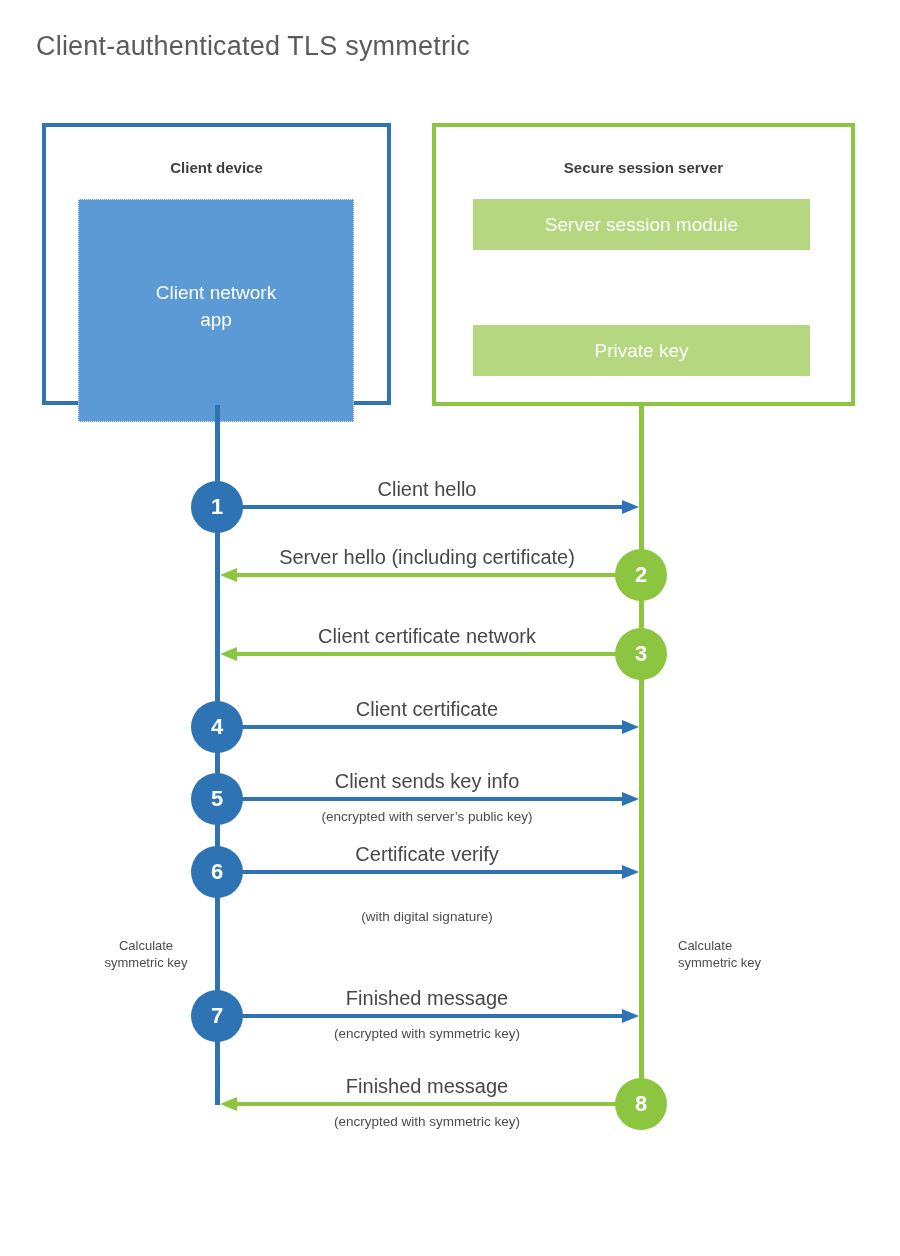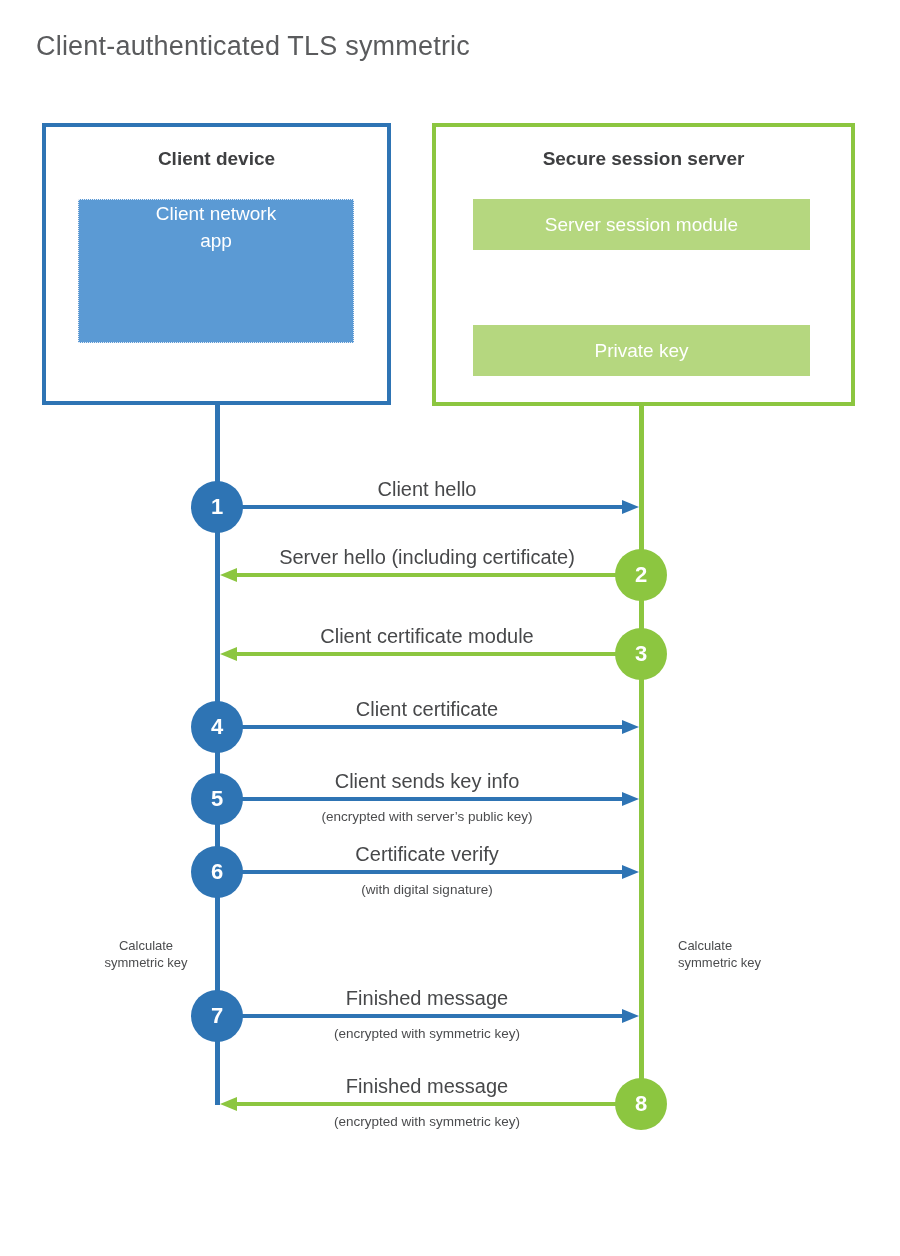--- a/index.html
+++ b/index.html
@@ -8,25 +8,25 @@
     font-family:"Liberation Sans","DejaVu Sans",sans-serif;
   }
   .title{
     position:absolute;left:36px;top:30px;font-size:27px;font-weight:300;
     color:#5a5b5d;letter-spacing:.2px;line-height:32px;
   }
   
   .actor{position:absolute;box-sizing:border-box;background:#fff;}
   .actor.client{left:42px;top:123px;width:349px;height:282px;border:4px solid var(--blue);}
   .actor.server{left:432px;top:123px;width:423px;height:283px;border:4px solid var(--green);}
-  .actor-title{margin-top:21px;text-align:center;font-size:19px;font-weight:700;color:#3e3f41;}
+  .actor-title{margin-top:32px;text-align:center;font-size:15px;font-weight:700;color:#3e3f41;}
   .appbox{
-    position:absolute;left:32px;top:72px;width:276px;height:144px;box-sizing:border-box;
+    position:absolute;left:32px;top:72px;width:276px;height:223px;box-sizing:border-box;
     background:var(--blue-light);border:1px dotted #e6eef9;
-    display:flex;flex-direction:column;align-items:center;
+    display:flex;flex-direction:column;align-items:center;justify-content:center;
     padding-bottom:10px;color:#ffffff;font-size:19px;line-height:27px;text-align:center;
   }
   .module{
     position:absolute;left:37px;width:337px;height:51px;background:var(--green-light);
     display:flex;align-items:center;justify-content:center;
     color:#ffffff;font-size:19px;
   }
   
   .lifeline{position:absolute;width:5px;}
   .lifeline.client{left:215px;top:405px;height:700px;background:var(--blue);}
@@ -85,41 +85,41 @@
   <div class="mlabel" style="top:477px">Client hello</div>
   <div class="mline blue" style="left:217px;top:505px;width:405px"></div>
   <div class="head right" style="left:622px;top:500px"></div>
   <div class="circle blue" style="left:191px;top:481px">1</div>
 
   <div class="mlabel" style="top:545px">Server hello (including certificate)</div>
   <div class="mline green" style="left:237px;top:573px;width:404px"></div>
   <div class="head left" style="left:220px;top:568px"></div>
   <div class="circle green" style="left:615px;top:549px">2</div>
 
-  <div class="mlabel" style="top:624px">Client certificate module</div>
+  <div class="mlabel" style="top:624px">Client certificate network</div>
   <div class="mline green" style="left:237px;top:652px;width:404px"></div>
   <div class="head left" style="left:220px;top:647px"></div>
   <div class="circle green" style="left:615px;top:628px">3</div>
 
   <div class="mlabel" style="top:697px">Client certificate</div>
   <div class="mline blue" style="left:217px;top:725px;width:405px"></div>
   <div class="head right" style="left:622px;top:720px"></div>
   <div class="circle blue" style="left:191px;top:701px">4</div>
 
   <div class="mlabel" style="top:769px">Client sends key info</div>
   <div class="mline blue" style="left:217px;top:797px;width:405px"></div>
   <div class="head right" style="left:622px;top:792px"></div>
   <div class="circle blue" style="left:191px;top:773px">5</div>
   <div class="msub" style="top:807px">(encrypted with server’s public key)</div>
 
   <div class="mlabel" style="top:842px">Certificate verify</div>
   <div class="mline blue" style="left:217px;top:870px;width:405px"></div>
   <div class="head right" style="left:622px;top:865px"></div>
   <div class="circle blue" style="left:191px;top:846px">6</div>
-  <div class="msub" style="top:880px">(with digital signature)</div>
+  <div class="msub" style="top:907px">(with digital signature)</div>
 
   <div class="mlabel" style="top:986px">Finished message</div>
   <div class="mline blue" style="left:217px;top:1014px;width:405px"></div>
   <div class="head right" style="left:622px;top:1009px"></div>
   <div class="circle blue" style="left:191px;top:990px">7</div>
   <div class="msub" style="top:1024px">(encrypted with symmetric key)</div>
 
   <div class="mlabel" style="top:1074px">Finished message</div>
   <div class="mline green" style="left:237px;top:1102px;width:404px"></div>
   <div class="head left" style="left:220px;top:1097px"></div>

